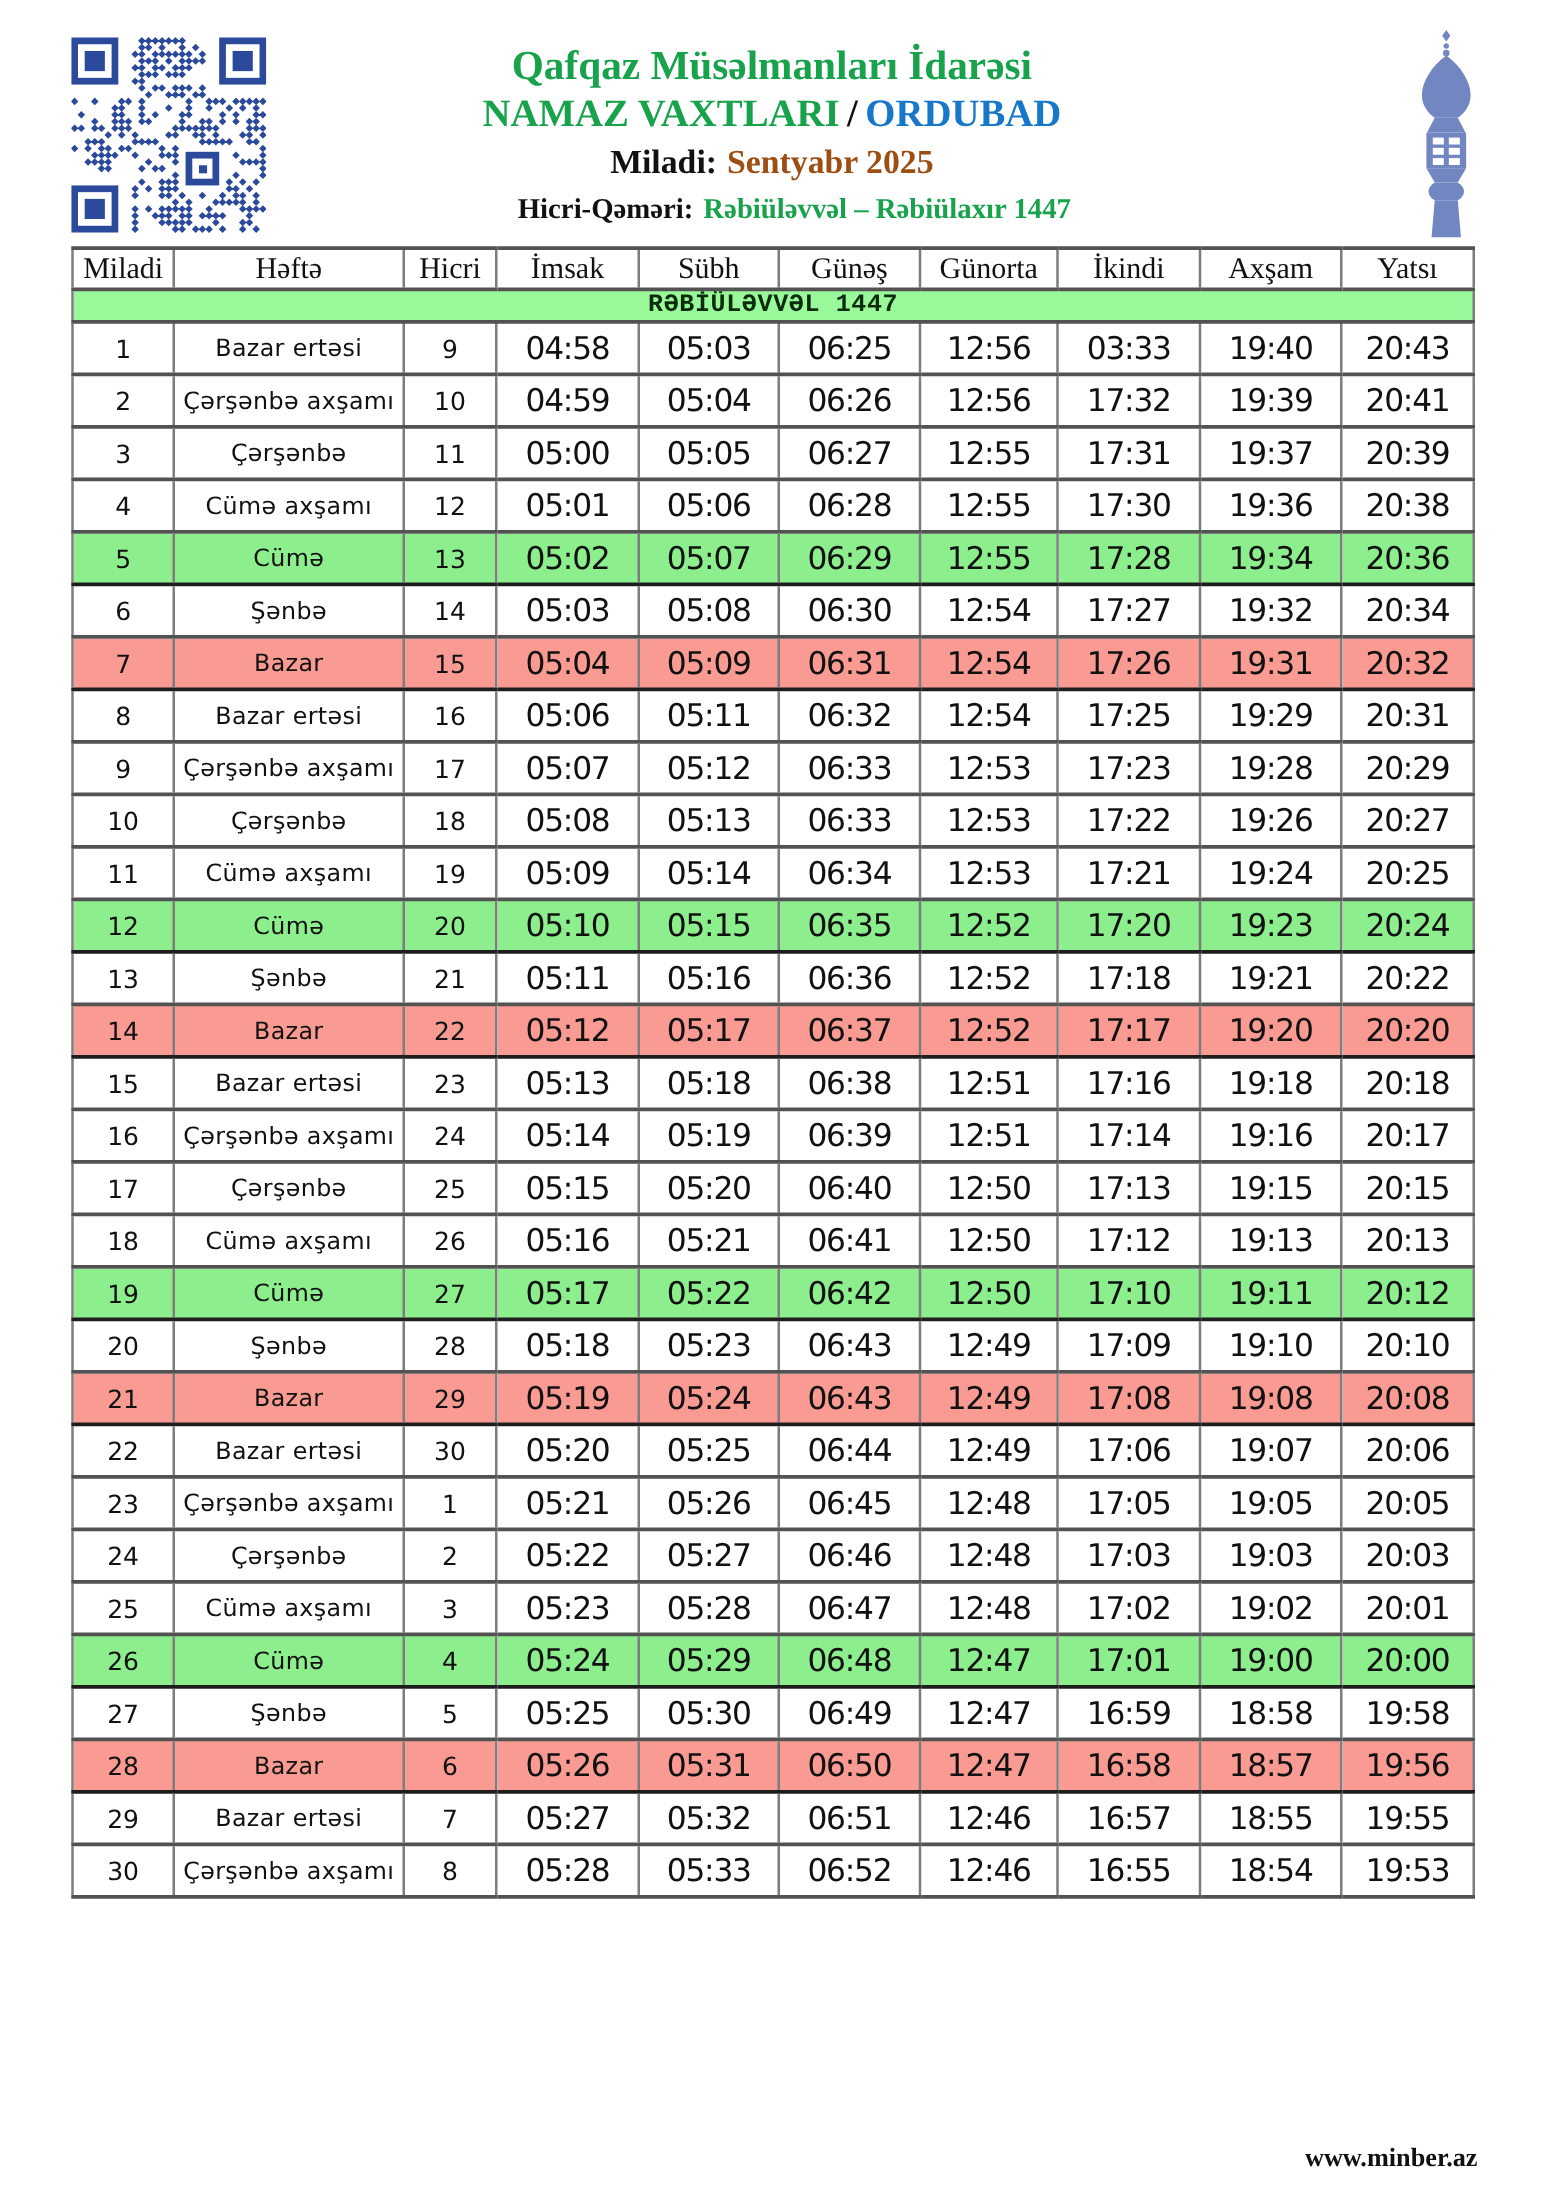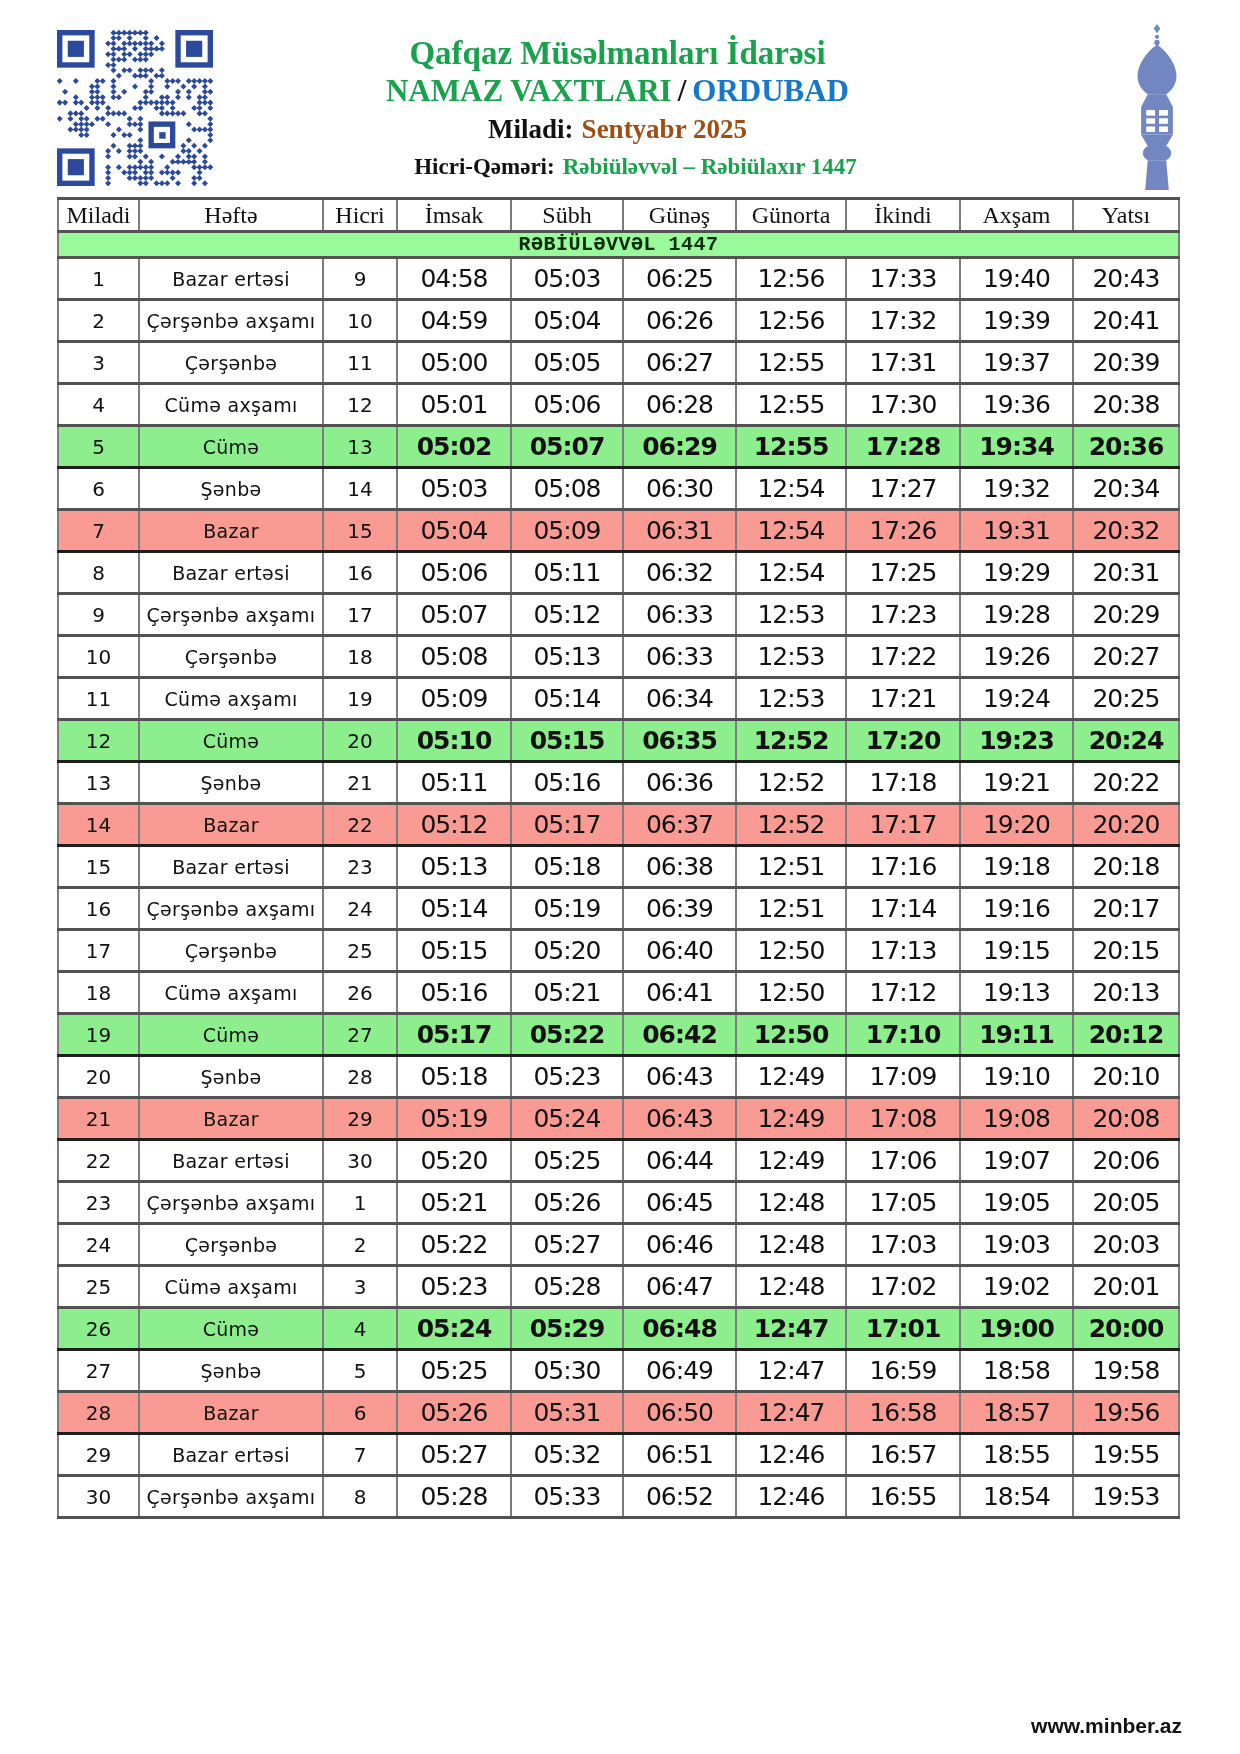--- a/index.html
+++ b/index.html
@@ -45,25 +45,25 @@
     text-align:center;vertical-align:middle;padding:0;overflow:hidden;white-space:nowrap;
   }
   table.prayer th{height:30px;font-size:24px;font-weight:normal;font-family:"Liberation Serif",serif;background:#fff;margin-left:48px;}
   tr.section td{height:22px;background:var(--section-bg);color:#0B2D0B;
     font-size:20px;font-weight:bold;font-family:Liberation Mono, monospace;letter-spacing:.5px;}
   tr.data{height:42px;}
   td.num{font-family:"DejaVu Sans",sans-serif;font-size:20px;}
   td.weekday{font-family:"DejaVu Sans",sans-serif;font-size:19px;letter-spacing:.3px;}
   td.time{font-family:"DejaVu Sans",sans-serif;font-size:25px;letter-spacing:-1px;}
   tr.friday td{background:var(--friday-bg);border-top-color:var(--hl-border);border-bottom-color:var(--hl-border);}
-  tr.friday td.time{font-weight:bold;}
+  tr.friday td.time{font-weight:normal;}
   tr.sunday td{background:var(--sunday-bg);border-top-color:var(--hl-border);border-bottom-color:var(--hl-border);}
 
   
-  .footer{position:absolute;right:58px;top:1714px;font-size:21px;font-weight:bold;color:#111;font-family:Liberation Sans, sans-serif;}
+  .footer{position:absolute;right:58px;top:1714px;font-size:21px;font-weight:bold;color:#111;font-family:Liberation Serif, serif;}
 </style>
 </head>
 <body>
 
 <div class="page">
 
   <svg class="qr" viewBox="0 0 29 29" aria-hidden="true">
       <path d="M10.5 -0.06000000000000005L11.06 0.5L10.5 1.06L9.94 0.5ZM11.5 -0.06000000000000005L12.06 0.5L11.5 1.06L10.94 0.5ZM12.5 -0.06000000000000005L13.06 0.5L12.5 1.06L11.94 0.5ZM13.5 -0.06000000000000005L14.06 0.5L13.5 1.06L12.94 0.5ZM14.5 -0.06000000000000005L15.06 0.5L14.5 1.06L13.94 0.5ZM15.5 -0.06000000000000005L16.06 0.5L15.5 1.06L14.94 0.5ZM16.5 -0.06000000000000005L17.06 0.5L16.5 1.06L15.94 0.5ZM10.5 0.94L11.06 1.5L10.5 2.06L9.94 1.5ZM11.5 0.94L12.06 1.5L11.5 2.06L10.94 1.5ZM13.5 0.94L14.06 1.5L13.5 2.06L12.94 1.5ZM16.5 0.94L17.06 1.5L16.5 2.06L15.94 1.5ZM18.5 0.94L19.06 1.5L18.5 2.06L17.94 1.5ZM9.5 1.94L10.06 2.5L9.5 3.06L8.94 2.5ZM10.5 1.94L11.06 2.5L10.5 3.06L9.94 2.5ZM12.5 1.94L13.06 2.5L12.5 3.06L11.94 2.5ZM13.5 1.94L14.06 2.5L13.5 3.06L12.94 2.5ZM14.5 1.94L15.06 2.5L14.5 3.06L13.94 2.5ZM15.5 1.94L16.06 2.5L15.5 3.06L14.94 2.5ZM16.5 1.94L17.06 2.5L16.5 3.06L15.94 2.5ZM17.5 1.94L18.06 2.5L17.5 3.06L16.94 2.5ZM19.5 1.94L20.06 2.5L19.5 3.06L18.94 2.5ZM10.5 2.94L11.06 3.5L10.5 4.0600000000000005L9.94 3.5ZM11.5 2.94L12.06 3.5L11.5 4.0600000000000005L10.94 3.5ZM12.5 2.94L13.06 3.5L12.5 4.0600000000000005L11.94 3.5ZM14.5 2.94L15.06 3.5L14.5 4.0600000000000005L13.94 3.5ZM16.5 2.94L17.06 3.5L16.5 4.0600000000000005L15.94 3.5ZM17.5 2.94L18.06 3.5L17.5 4.0600000000000005L16.94 3.5ZM18.5 2.94L19.06 3.5L18.5 4.0600000000000005L17.94 3.5ZM19.5 2.94L20.06 3.5L19.5 4.0600000000000005L18.94 3.5ZM9.5 3.94L10.06 4.5L9.5 5.0600000000000005L8.94 4.5ZM10.5 3.94L11.06 4.5L10.5 5.0600000000000005L9.94 4.5ZM12.5 3.94L13.06 4.5L12.5 5.0600000000000005L11.94 4.5ZM13.5 3.94L14.06 4.5L13.5 5.0600000000000005L12.94 4.5ZM15.5 3.94L16.06 4.5L15.5 5.0600000000000005L14.94 4.5ZM16.5 3.94L17.06 4.5L16.5 5.0600000000000005L15.94 4.5ZM17.5 3.94L18.06 4.5L17.5 5.0600000000000005L16.94 4.5ZM10.5 4.9399999999999995L11.06 5.5L10.5 6.0600000000000005L9.94 5.5ZM11.5 4.9399999999999995L12.06 5.5L11.5 6.0600000000000005L10.94 5.5ZM12.5 4.9399999999999995L13.06 5.5L12.5 6.0600000000000005L11.94 5.5ZM14.5 4.9399999999999995L15.06 5.5L14.5 6.0600000000000005L13.94 5.5ZM15.5 4.9399999999999995L16.06 5.5L15.5 6.0600000000000005L14.94 5.5ZM16.5 4.9399999999999995L17.06 5.5L16.5 6.0600000000000005L15.94 5.5ZM9.5 5.9399999999999995L10.06 6.5L9.5 7.0600000000000005L8.94 6.5ZM10.5 5.9399999999999995L11.06 6.5L10.5 7.0600000000000005L9.94 6.5ZM10.5 6.9399999999999995L11.06 7.5L10.5 8.06L9.94 7.5ZM12.5 6.9399999999999995L13.06 7.5L12.5 8.06L11.94 7.5ZM13.5 6.9399999999999995L14.06 7.5L13.5 8.06L12.94 7.5ZM15.5 6.9399999999999995L16.06 7.5L15.5 8.06L14.94 7.5ZM16.5 6.9399999999999995L17.06 7.5L16.5 8.06L15.94 7.5ZM17.5 6.9399999999999995L18.06 7.5L17.5 8.06L16.94 7.5ZM19.5 6.9399999999999995L20.06 7.5L19.5 8.06L18.94 7.5ZM11.5 7.9399999999999995L12.06 8.5L11.5 9.06L10.94 8.5ZM14.5 7.9399999999999995L15.06 8.5L14.5 9.06L13.94 8.5ZM15.5 7.9399999999999995L16.06 8.5L15.5 9.06L14.94 8.5ZM16.5 7.9399999999999995L17.06 8.5L16.5 9.06L15.94 8.5ZM18.5 7.9399999999999995L19.06 8.5L18.5 9.06L17.94 8.5ZM19.5 7.9399999999999995L20.06 8.5L19.5 9.06L18.94 8.5ZM0.5 8.94L1.06 9.5L0.5 10.06L-0.06000000000000005 9.5ZM3.5 8.94L4.0600000000000005 9.5L3.5 10.06L2.94 9.5ZM7.5 8.94L8.06 9.5L7.5 10.06L6.9399999999999995 9.5ZM8.5 8.94L9.06 9.5L8.5 10.06L7.9399999999999995 9.5ZM10.5 8.94L11.06 9.5L10.5 10.06L9.94 9.5ZM17.5 8.94L18.06 9.5L17.5 10.06L16.94 9.5ZM20.5 8.94L21.06 9.5L20.5 10.06L19.94 9.5ZM21.5 8.94L22.06 9.5L21.5 10.06L20.94 9.5ZM22.5 8.94L23.06 9.5L22.5 10.06L21.94 9.5ZM24.5 8.94L25.06 9.5L24.5 10.06L23.94 9.5ZM25.5 8.94L26.06 9.5L25.5 10.06L24.94 9.5ZM26.5 8.94L27.06 9.5L26.5 10.06L25.94 9.5ZM27.5 8.94L28.06 9.5L27.5 10.06L26.94 9.5ZM28.5 8.94L29.06 9.5L28.5 10.06L27.94 9.5ZM6.5 9.94L7.0600000000000005 10.5L6.5 11.06L5.9399999999999995 10.5ZM7.5 9.94L8.06 10.5L7.5 11.06L6.9399999999999995 10.5ZM10.5 9.94L11.06 10.5L10.5 11.06L9.94 10.5ZM14.5 9.94L15.06 10.5L14.5 11.06L13.94 10.5ZM17.5 9.94L18.06 10.5L17.5 11.06L16.94 10.5ZM20.5 9.94L21.06 10.5L20.5 11.06L19.94 10.5ZM23.5 9.94L24.06 10.5L23.5 11.06L22.94 10.5ZM25.5 9.94L26.06 10.5L25.5 11.06L24.94 10.5ZM27.5 9.94L28.06 10.5L27.5 11.06L26.94 10.5ZM1.5 10.94L2.06 11.5L1.5 12.06L0.94 11.5ZM6.5 10.94L7.0600000000000005 11.5L6.5 12.06L5.9399999999999995 11.5ZM7.5 10.94L8.06 11.5L7.5 12.06L6.9399999999999995 11.5ZM10.5 10.94L11.06 11.5L10.5 12.06L9.94 11.5ZM12.5 10.94L13.06 11.5L12.5 12.06L11.94 11.5ZM16.5 10.94L17.06 11.5L16.5 12.06L15.94 11.5ZM17.5 10.94L18.06 11.5L17.5 12.06L16.94 11.5ZM22.5 10.94L23.06 11.5L22.5 12.06L21.94 11.5ZM24.5 10.94L25.06 11.5L24.5 12.06L23.94 11.5ZM27.5 10.94L28.06 11.5L27.5 12.06L26.94 11.5ZM28.5 10.94L29.06 11.5L28.5 12.06L27.94 11.5ZM3.5 11.94L4.0600000000000005 12.5L3.5 13.06L2.94 12.5ZM6.5 11.94L7.0600000000000005 12.5L6.5 13.06L5.9399999999999995 12.5ZM7.5 11.94L8.06 12.5L7.5 13.06L6.9399999999999995 12.5ZM8.5 11.94L9.06 12.5L8.5 13.06L7.9399999999999995 12.5ZM10.5 11.94L11.06 12.5L10.5 13.06L9.94 12.5ZM11.5 11.94L12.06 12.5L11.5 13.06L10.94 12.5ZM16.5 11.94L17.06 12.5L16.5 13.06L15.94 12.5ZM19.5 11.94L20.06 12.5L19.5 13.06L18.94 12.5ZM20.5 11.94L21.06 12.5L20.5 13.06L19.94 12.5ZM22.5 11.94L23.06 12.5L22.5 13.06L21.94 12.5ZM24.5 11.94L25.06 12.5L24.5 13.06L23.94 12.5ZM26.5 11.94L27.06 12.5L26.5 13.06L25.94 12.5ZM27.5 11.94L28.06 12.5L27.5 13.06L26.94 12.5ZM0.5 12.94L1.06 13.5L0.5 14.06L-0.06000000000000005 13.5ZM1.5 12.94L2.06 13.5L1.5 14.06L0.94 13.5ZM3.5 12.94L4.0600000000000005 13.5L3.5 14.06L2.94 13.5ZM4.5 12.94L5.0600000000000005 13.5L4.5 14.06L3.94 13.5ZM6.5 12.94L7.0600000000000005 13.5L6.5 14.06L5.9399999999999995 13.5ZM7.5 12.94L8.06 13.5L7.5 14.06L6.9399999999999995 13.5ZM8.5 12.94L9.06 13.5L8.5 14.06L7.9399999999999995 13.5ZM15.5 12.94L16.06 13.5L15.5 14.06L14.94 13.5ZM16.5 12.94L17.06 13.5L16.5 14.06L15.94 13.5ZM17.5 12.94L18.06 13.5L17.5 14.06L16.94 13.5ZM18.5 12.94L19.06 13.5L18.5 14.06L17.94 13.5ZM19.5 12.94L20.06 13.5L19.5 14.06L18.94 13.5ZM20.5 12.94L21.06 13.5L20.5 14.06L19.94 13.5ZM21.5 12.94L22.06 13.5L21.5 14.06L20.94 13.5ZM26.5 12.94L27.06 13.5L26.5 14.06L25.94 13.5ZM27.5 12.94L28.06 13.5L27.5 14.06L26.94 13.5ZM28.5 12.94L29.06 13.5L28.5 14.06L27.94 13.5ZM5.5 13.94L6.0600000000000005 14.5L5.5 15.06L4.9399999999999995 14.5ZM7.5 13.94L8.06 14.5L7.5 15.06L6.9399999999999995 14.5ZM9.5 13.94L10.06 14.5L9.5 15.06L8.94 14.5ZM14.5 13.94L15.06 14.5L14.5 15.06L13.94 14.5ZM15.5 13.94L16.06 14.5L15.5 15.06L14.94 14.5ZM18.5 13.94L19.06 14.5L18.5 15.06L17.94 14.5ZM19.5 13.94L20.06 14.5L19.5 15.06L18.94 14.5ZM21.5 13.94L22.06 14.5L21.5 15.06L20.94 14.5ZM25.5 13.94L26.06 14.5L25.5 15.06L24.94 14.5ZM26.5 13.94L27.06 14.5L26.5 15.06L25.94 14.5ZM28.5 13.94L29.06 14.5L28.5 15.06L27.94 14.5ZM2.5 14.94L3.06 15.5L2.5 16.06L1.94 15.5ZM3.5 14.94L4.0600000000000005 15.5L3.5 16.06L2.94 15.5ZM4.5 14.94L5.0600000000000005 15.5L4.5 16.06L3.94 15.5ZM9.5 14.94L10.06 15.5L9.5 16.06L8.94 15.5ZM10.5 14.94L11.06 15.5L10.5 16.06L9.94 15.5ZM11.5 14.94L12.06 15.5L11.5 16.06L10.94 15.5ZM12.5 14.94L13.06 15.5L12.5 16.06L11.94 15.5ZM19.5 14.94L20.06 15.5L19.5 16.06L18.94 15.5ZM20.5 14.94L21.06 15.5L20.5 16.06L19.94 15.5ZM21.5 14.94L22.06 15.5L21.5 16.06L20.94 15.5ZM22.5 14.94L23.06 15.5L22.5 16.06L21.94 15.5ZM23.5 14.94L24.06 15.5L23.5 16.06L22.94 15.5ZM26.5 14.94L27.06 15.5L26.5 16.06L25.94 15.5ZM27.5 14.94L28.06 15.5L27.5 16.06L26.94 15.5ZM0.5 15.94L1.06 16.5L0.5 17.06L-0.06000000000000005 16.5ZM2.5 15.94L3.06 16.5L2.5 17.06L1.94 16.5ZM4.5 15.94L5.0600000000000005 16.5L4.5 17.06L3.94 16.5ZM5.5 15.94L6.0600000000000005 16.5L5.5 17.06L4.9399999999999995 16.5ZM7.5 15.94L8.06 16.5L7.5 17.06L6.9399999999999995 16.5ZM8.5 15.94L9.06 16.5L8.5 17.06L7.9399999999999995 16.5ZM13.5 15.94L14.06 16.5L13.5 17.06L12.94 16.5ZM15.5 15.94L16.06 16.5L15.5 17.06L14.94 16.5ZM28.5 15.94L29.06 16.5L28.5 17.06L27.94 16.5ZM3.5 16.94L4.0600000000000005 17.5L3.5 18.06L2.94 17.5ZM4.5 16.94L5.0600000000000005 17.5L4.5 18.06L3.94 17.5ZM5.5 16.94L6.0600000000000005 17.5L5.5 18.06L4.9399999999999995 17.5ZM6.5 16.94L7.0600000000000005 17.5L6.5 18.06L5.9399999999999995 17.5ZM9.5 16.94L10.06 17.5L9.5 18.06L8.94 17.5ZM13.5 16.94L14.06 17.5L13.5 18.06L12.94 17.5ZM14.5 16.94L15.06 17.5L14.5 18.06L13.94 17.5ZM15.5 16.94L16.06 17.5L15.5 18.06L14.94 17.5ZM24.5 16.94L25.06 17.5L24.5 18.06L23.94 17.5ZM28.5 16.94L29.06 17.5L28.5 18.06L27.94 17.5ZM2.5 17.94L3.06 18.5L2.5 19.06L1.94 18.5ZM3.5 17.94L4.0600000000000005 18.5L3.5 19.06L2.94 18.5ZM4.5 17.94L5.0600000000000005 18.5L4.5 19.06L3.94 18.5ZM5.5 17.94L6.0600000000000005 18.5L5.5 19.06L4.9399999999999995 18.5ZM11.5 17.94L12.06 18.5L11.5 19.06L10.94 18.5ZM15.5 17.94L16.06 18.5L15.5 19.06L14.94 18.5ZM25.5 17.94L26.06 18.5L25.5 19.06L24.94 18.5ZM26.5 17.94L27.06 18.5L26.5 19.06L25.94 18.5ZM27.5 17.94L28.06 18.5L27.5 19.06L26.94 18.5ZM28.5 17.94L29.06 18.5L28.5 19.06L27.94 18.5ZM4.5 18.94L5.0600000000000005 19.5L4.5 20.06L3.94 19.5ZM5.5 18.94L6.0600000000000005 19.5L5.5 20.06L4.9399999999999995 19.5ZM10.5 18.94L11.06 19.5L10.5 20.06L9.94 19.5ZM12.5 18.94L13.06 19.5L12.5 20.06L11.94 19.5ZM13.5 18.94L14.06 19.5L13.5 20.06L12.94 19.5ZM28.5 18.94L29.06 19.5L28.5 20.06L27.94 19.5ZM15.5 19.94L16.06 20.5L15.5 21.06L14.94 20.5ZM24.5 19.94L25.06 20.5L24.5 21.06L23.94 20.5ZM28.5 19.94L29.06 20.5L28.5 21.06L27.94 20.5ZM10.5 20.94L11.06 21.5L10.5 22.06L9.94 21.5ZM13.5 20.94L14.06 21.5L13.5 22.06L12.94 21.5ZM14.5 20.94L15.06 21.5L14.5 22.06L13.94 21.5ZM15.5 20.94L16.06 21.5L15.5 22.06L14.94 21.5ZM23.5 20.94L24.06 21.5L23.5 22.06L22.94 21.5ZM25.5 20.94L26.06 21.5L25.5 22.06L24.94 21.5ZM27.5 20.94L28.06 21.5L27.5 22.06L26.94 21.5ZM9.5 21.94L10.06 22.5L9.5 23.06L8.94 22.5ZM11.5 21.94L12.06 22.5L11.5 23.06L10.94 22.5ZM13.5 21.94L14.06 22.5L13.5 23.06L12.94 22.5ZM14.5 21.94L15.06 22.5L14.5 23.06L13.94 22.5ZM15.5 21.94L16.06 22.5L15.5 23.06L14.94 22.5ZM23.5 21.94L24.06 22.5L23.5 23.06L22.94 22.5ZM24.5 21.94L25.06 22.5L24.5 23.06L23.94 22.5ZM26.5 21.94L27.06 22.5L26.5 23.06L25.94 22.5ZM9.5 22.94L10.06 23.5L9.5 24.06L8.94 23.5ZM13.5 22.94L14.06 23.5L13.5 24.06L12.94 23.5ZM14.5 22.94L15.06 23.5L14.5 24.06L13.94 23.5ZM16.5 22.94L17.06 23.5L16.5 24.06L15.94 23.5ZM19.5 22.94L20.06 23.5L19.5 24.06L18.94 23.5ZM22.5 22.94L23.06 23.5L22.5 24.06L21.94 23.5ZM24.5 22.94L25.06 23.5L24.5 24.06L23.94 23.5ZM25.5 22.94L26.06 23.5L25.5 24.06L24.94 23.5ZM27.5 22.94L28.06 23.5L27.5 24.06L26.94 23.5ZM15.5 23.94L16.06 24.5L15.5 25.06L14.94 24.5ZM17.5 23.94L18.06 24.5L17.5 25.06L16.94 24.5ZM21.5 23.94L22.06 24.5L21.5 25.06L20.94 24.5ZM22.5 23.94L23.06 24.5L22.5 25.06L21.94 24.5ZM23.5 23.94L24.06 24.5L23.5 25.06L22.94 24.5ZM24.5 23.94L25.06 24.5L24.5 25.06L23.94 24.5ZM25.5 23.94L26.06 24.5L25.5 25.06L24.94 24.5ZM27.5 23.94L28.06 24.5L27.5 25.06L26.94 24.5ZM9.5 24.94L10.06 25.5L9.5 26.06L8.94 25.5ZM11.5 24.94L12.06 25.5L11.5 26.06L10.94 25.5ZM13.5 24.94L14.06 25.5L13.5 26.06L12.94 25.5ZM14.5 24.94L15.06 25.5L14.5 26.06L13.94 25.5ZM15.5 24.94L16.06 25.5L15.5 26.06L14.94 25.5ZM16.5 24.94L17.06 25.5L16.5 26.06L15.94 25.5ZM17.5 24.94L18.06 25.5L17.5 26.06L16.94 25.5ZM20.5 24.94L21.06 25.5L20.5 26.06L19.94 25.5ZM25.5 24.94L26.06 25.5L25.5 26.06L24.94 25.5ZM26.5 24.94L27.06 25.5L26.5 26.06L25.94 25.5ZM27.5 24.94L28.06 25.5L27.5 26.06L26.94 25.5ZM28.5 24.94L29.06 25.5L28.5 26.06L27.94 25.5ZM9.5 25.94L10.06 26.5L9.5 27.06L8.94 26.5ZM12.5 25.94L13.06 26.5L12.5 27.06L11.94 26.5ZM13.5 25.94L14.06 26.5L13.5 27.06L12.94 26.5ZM14.5 25.94L15.06 26.5L14.5 27.06L13.94 26.5ZM16.5 25.94L17.06 26.5L16.5 27.06L15.94 26.5ZM17.5 25.94L18.06 26.5L17.5 27.06L16.94 26.5ZM19.5 25.94L20.06 26.5L19.5 27.06L18.94 26.5ZM20.5 25.94L21.06 26.5L20.5 27.06L19.94 26.5ZM21.5 25.94L22.06 26.5L21.5 27.06L20.94 26.5ZM22.5 25.94L23.06 26.5L22.5 27.06L21.94 26.5ZM26.5 25.94L27.06 26.5L26.5 27.06L25.94 26.5ZM9.5 26.94L10.06 27.5L9.5 28.06L8.94 27.5ZM13.5 26.94L14.06 27.5L13.5 28.06L12.94 27.5ZM14.5 26.94L15.06 27.5L14.5 28.06L13.94 27.5ZM15.5 26.94L16.06 27.5L15.5 28.06L14.94 27.5ZM16.5 26.94L17.06 27.5L16.5 28.06L15.94 27.5ZM17.5 26.94L18.06 27.5L17.5 28.06L16.94 27.5ZM21.5 26.94L22.06 27.5L21.5 28.06L20.94 27.5ZM25.5 26.94L26.06 27.5L25.5 28.06L24.94 27.5ZM26.5 26.94L27.06 27.5L26.5 28.06L25.94 27.5ZM9.5 27.94L10.06 28.5L9.5 29.06L8.94 28.5ZM15.5 27.94L16.06 28.5L15.5 29.06L14.94 28.5ZM16.5 27.94L17.06 28.5L16.5 29.06L15.94 28.5ZM18.5 27.94L19.06 28.5L18.5 29.06L17.94 28.5ZM19.5 27.94L20.06 28.5L19.5 29.06L18.94 28.5ZM20.5 27.94L21.06 28.5L20.5 29.06L19.94 28.5ZM22.5 27.94L23.06 28.5L22.5 29.06L21.94 28.5ZM25.5 27.94L26.06 28.5L25.5 29.06L24.94 28.5ZM27.5 27.94L28.06 28.5L27.5 29.06L26.94 28.5Z" fill="#2B4A9B"></path>
       <rect x="0" y="0" width="7" height="7" fill="#2B4A9B"></rect>
       <rect x="1" y="1" width="5" height="5" fill="#fff"></rect>
@@ -142,21 +142,21 @@
           <td colspan="10">RƏBİÜLƏVVƏL 1447</td>
         </tr>
         <tr class="data">
           <td class="num">1</td>
           <td class="weekday">Bazar ertəsi</td>
           <td class="num">9</td>
           <td class="time">04:58</td>
           <td class="time">05:03</td>
           <td class="time">06:25</td>
           <td class="time">12:56</td>
-          <td class="time">17:33</td>
+          <td class="time">03:33</td>
           <td class="time">19:40</td>
           <td class="time">20:43</td>
         </tr>
         <tr class="data">
           <td class="num">2</td>
           <td class="weekday">Çərşənbə axşamı</td>
           <td class="num">10</td>
           <td class="time">04:59</td>
           <td class="time">05:04</td>
           <td class="time">06:26</td>

